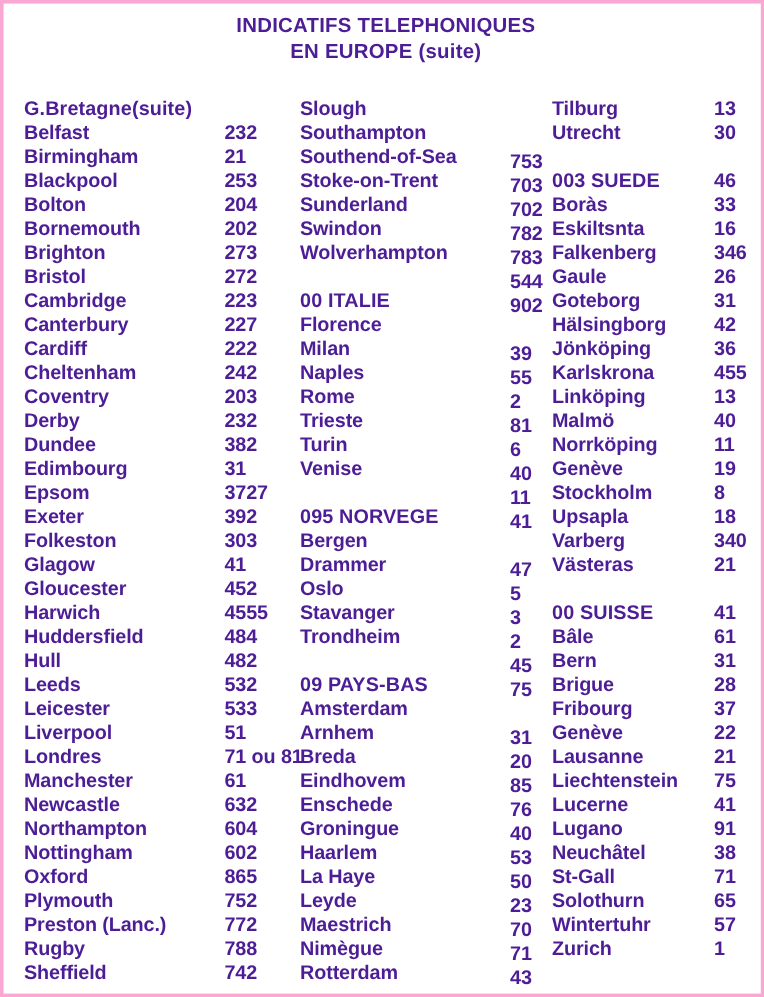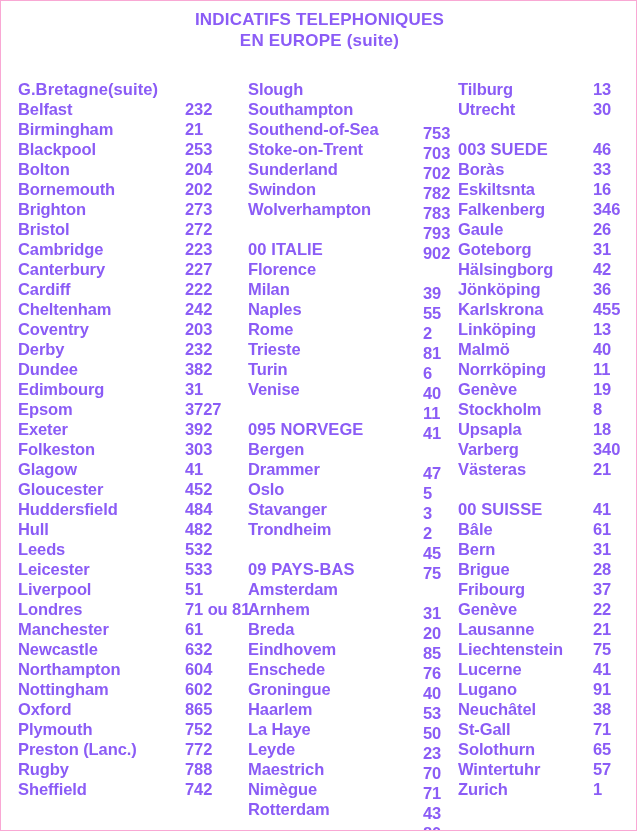--- a/index.html
+++ b/index.html
@@ -6,25 +6,25 @@
   html, body {
     margin: 0;
     padding: 0;
     background: #ffffff;
   }
   #page {
     position: relative;
     width: 637px;
     height: 831px;
     background: #ffffff;
-    border: 1px solid #f9a8d4;
+    border: 3px solid #f9a8d4;
     box-sizing: border-box;
     overflow: hidden;
     font-family: "Liberation Sans", sans-serif;
-    color: #8b5cf6;
+    color: #4c1d95;
     -webkit-font-smoothing: none;
   }
   #title {
     position: absolute;
     top: 8px;
     left: 0;
     width: 637px;
     text-align: center;
     font-size: 17px;
     font-weight: bold;
@@ -159,20 +159,24 @@
       </div>
       <div class="row">
         <span class="name">Glagow</span>
         <span class="val">41</span>
       </div>
       <div class="row">
         <span class="name">Gloucester</span>
         <span class="val">452</span>
       </div>
       <div class="row">
+        <span class="name">Harwich</span>
+        <span class="val">4555</span>
+      </div>
+      <div class="row">
         <span class="name">Huddersfield</span>
         <span class="val">484</span>
       </div>
       <div class="row">
         <span class="name">Hull</span>
         <span class="val">482</span>
       </div>
       <div class="row">
         <span class="name">Leeds</span>
         <span class="val">532</span>
@@ -242,21 +246,21 @@
       <div class="row">
         <span class="name">Stoke-on-Trent</span>
         <span class="val">782</span>
       </div>
       <div class="row">
         <span class="name">Sunderland</span>
         <span class="val">783</span>
       </div>
       <div class="row">
         <span class="name">Swindon</span>
-        <span class="val">793</span>
+        <span class="val">544</span>
       </div>
       <div class="row">
         <span class="name">Wolverhampton</span>
         <span class="val">902</span>
       </div>
       <div class="row spacer"></div>
       <div class="row heading">
         <span class="name">00 ITALIE</span>
         <span class="val">39</span>
       </div>

